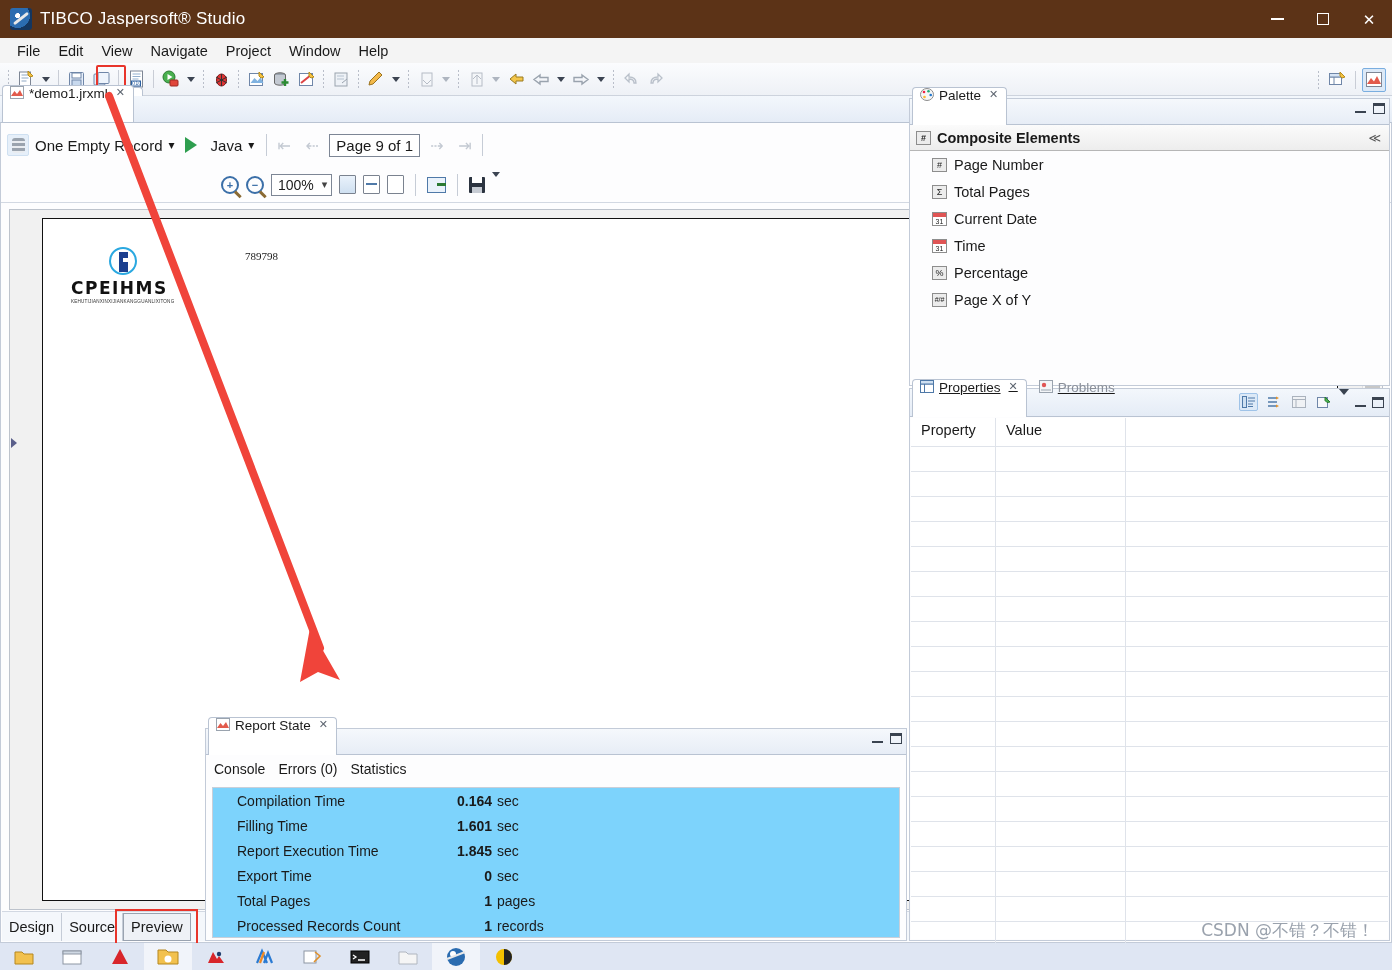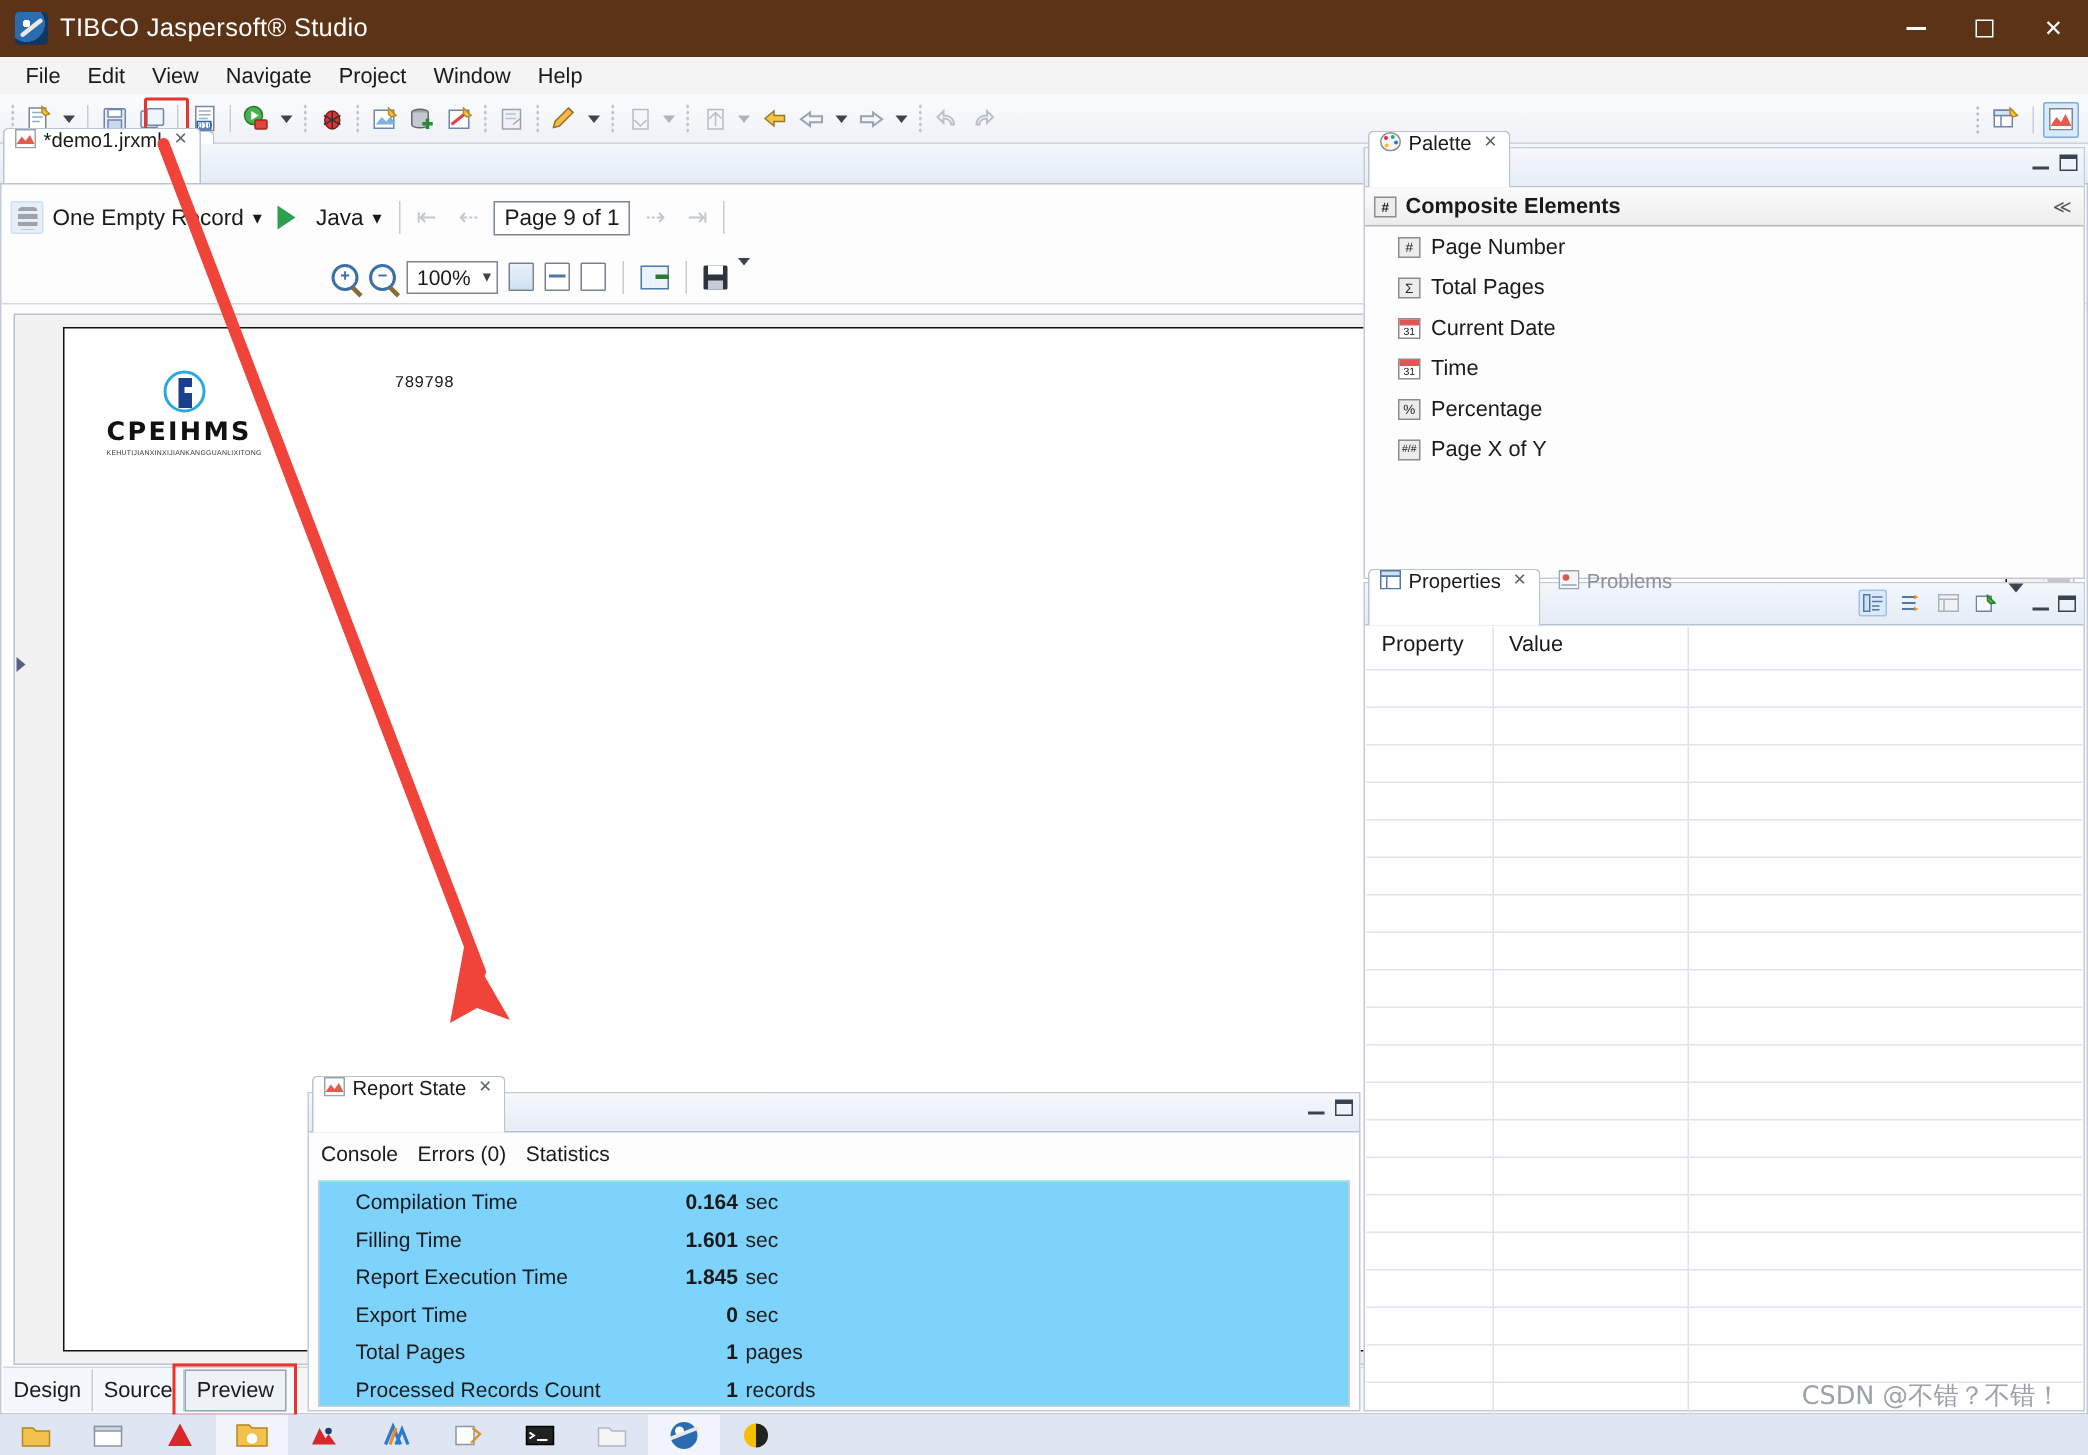--- a/index.html
+++ b/index.html
@@ -152,21 +152,21 @@
   #lefthandle{position:absolute;left:1px;top:228px;width:0;height:0;
     border-top:5px solid transparent;border-bottom:5px solid transparent;border-left:6px solid #5a5f8a;}
 
   
   .logo-wrap{position:absolute;left:28px;top:28px;display:flex;align-items:center;gap:5px;flex-direction:column;}
   .logo-circle{width:28px;height:28px;border-radius:50%;border:2px solid #2aa8e0;position:relative;background:#fff;}
   .logo-circle:after{content:"";position:absolute;left:8px;top:3px;width:9px;height:20px;background:#1b3f8f;}
   .logo-circle:before{content:"";position:absolute;left:12px;top:9px;width:7px;height:4px;background:#fff;z-index:2;}
   .logo-text{font-family:"DejaVu Sans",sans-serif;font-weight:bold;font-size:17px;letter-spacing:1.5px;color:#111;line-height:1;}
   .logo-sub{font-size:4.6px;letter-spacing:.2px;color:#333;margin-top:2px;}
-  .rep-num{position:absolute;left:220px;top:31px;font-size:11px;font-family:Liberation Mono, monospace;}
+  .rep-num{position:absolute;left:202px;top:31px;font-size:11px;font-family:Liberation Serif, serif;}
   .rep-date{position:absolute;right:33px;top:139px;font-size:11px;font-family:"DejaVu Sans",sans-serif;}
 
   
   #ed-bottom{position:absolute;left:1px;right:1px;bottom:1px;height:30px;background:#f4f7fb;
      border-top:1px solid #d2d8e2;display:flex;align-items:center;}
   .btab{height:28px;display:flex;align-items:center;padding:0 7px;font-size:14.5px;border-right:1px solid #c5ccd7;}
   .btab.active{background:#eef1f6;border:1px solid #9aa3b0;}
   #bt-hl{position:absolute;left:113px;top:-3px;width:83px;height:36px;border:2px solid #e8352b;}
   #jrlib{margin-left:auto;padding-right:10px;font-size:14.5px;}
 
@@ -187,21 +187,21 @@
   .pal-item { height:27px; display:flex; align-items:center; gap:7px; padding-left:22px; font-size:14.5px; }
   .sqico{width:15px;height:14px;background:#ececec;border:1px solid #8d8d8d;display:flex;align-items:center;justify-content:center;font-size:9px;color:#222;flex:0 0 auto;}
   .sqico.dash{border-style:dashed;background:#fff;}
   .calico{width:15px;height:14px;background:#fff;border:1px solid #8d8d8d;position:relative;flex:0 0 auto;}
   .calico:after{content:"";position:absolute;left:0;top:0;right:0;height:4px;background:#e05555;}
   .calico span{position:absolute;left:0;right:0;bottom:0px;text-align:center;font-size:7px;}
 
   
   #propspanel { right:2px; top:292px; width:481px; bottom:2px; }
   #props-tabs { height:28px; display:flex; align-items:flex-end; position:relative;
-    background:linear-gradient(#f3f7fc,#e5ecf6); border-bottom:1px solid #b9c3d2;}
+    background:linear-gradient(#f3f7fc,#e5ecf6); border-bottom:1px solid #b9c3d2;text-decoration:underline;}
   #props-ctl { position:absolute; right:5px; top:4px; display:flex; align-items:center; gap:6px; }
   .pbtn{width:19px;height:18px;border:1px solid transparent;display:flex;align-items:center;justify-content:center;}
   .pbtn.sel{background:#dce9f7;border-color:#9fc3e8;border-radius:2px;}
   #props-grid { position:absolute; left:1px; right:1px; top:29px; bottom:1px; background:#fff; }
   .pgh { height:28px; display:flex; font-size:14.5px; }
   .pgh div { padding:4px 0 0 10px; }
   .pgrow { height:25px; display:flex; border-top:1px solid #dfe3ea; }
   .pgc1 { width:85px; border-right:1px solid #dfe3ea; }
   .pgc2 { width:130px; border-right:1px solid #dfe3ea; }
 

